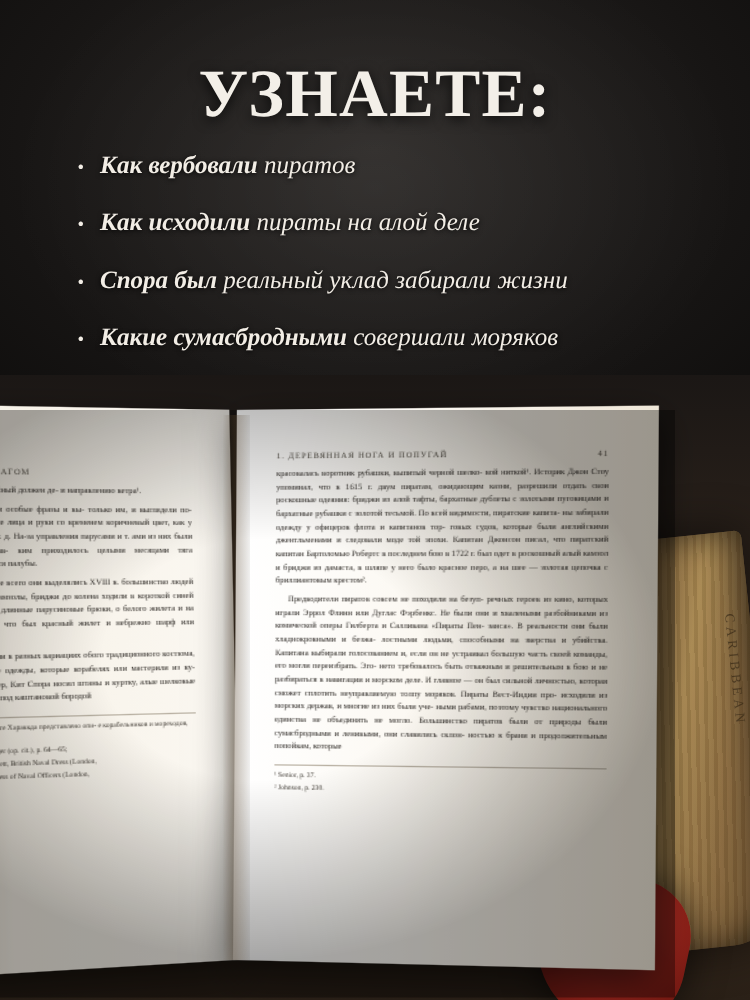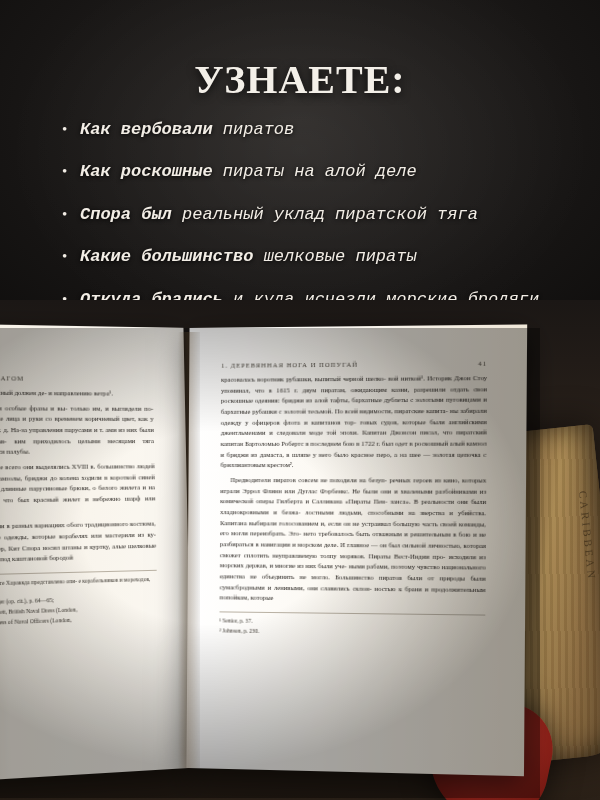--- a/index.html
+++ b/index.html
@@ -23,25 +23,25 @@
   
   .vignette {
     position: absolute; inset: 0;
     background: radial-gradient(ellipse 420px 300px at 300px 150px, rgba(255,255,255,0.06) 0%, rgba(0,0,0,0) 70%);
     pointer-events: none;
   }
 
   
   .headline {
     position: absolute;
-    top: 56px; left: 0; width: 600px;
+    top: 44px; left: 0; width: 600px;
     text-align: center;
     color: #f3efe8;
     font-family: "Liberation Serif", serif;
-    font-size: 40px;
+    font-size: 54px;
     font-weight: bold;
     letter-spacing: 1px;
     text-shadow: 0 2px 10px rgba(0,0,0,0.8);
   }
 
   .bullets {
     position: absolute;
     top: 120px; left: 62px; width: 500px;
     color: #f2ede5;
     font-size: 16.5px;
@@ -55,23 +55,22 @@
   .bullet-dot {
     width: 18px;
     flex: 0 0 18px;
     font-size: 15px;
     line-height: 1;
     color: #f2ede5;
   }
   .bullet-text {
     flex: 1 1 auto;
     font-style: italic;
-    font-size: 17px;
+    font-size: 20px;
     text-shadow: 0 1px 4px rgba(0,0,0,0.9);
-    font-family: Liberation Mono, monospace;
   }
   .bullet-text b {
     font-weight: bold;
   }
 
   
   .book-area {
     position: absolute;
     left: 0; top: 300px;
     width: 600px; height: 500px;
@@ -232,29 +231,29 @@
 
   <div class="headline">УЗНАЕТЕ:</div>
 
   <div class="bullets">
     <div class="bullet-row">
       <span class="bullet-dot">•</span>
       <span class="bullet-text"><b>Как вербовали</b><span> пиратов</span></span>
     </div>
     <div class="bullet-row">
       <span class="bullet-dot">•</span>
-      <span class="bullet-text"><b>Как роскошные</b><span> пираты на алой деле</span></span>
-    </div>
-    <div class="bullet-row">
-      <span class="bullet-dot">•</span>
-      <span class="bullet-text"><b>Спора был</b><span> реальный уклад пиратской тяга</span></span>
-    </div>
-    <div class="bullet-row">
-      <span class="bullet-dot">•</span>
-      <span class="bullet-text"><b>Какие большинство</b><span> шелковые пираты</span></span>
+      <span class="bullet-text"><b>Как исходили</b><span> пираты на алой деле</span></span>
+    </div>
+    <div class="bullet-row">
+      <span class="bullet-dot">•</span>
+      <span class="bullet-text"><b>Спора был</b><span> реальный уклад забирали жизни</span></span>
+    </div>
+    <div class="bullet-row">
+      <span class="bullet-dot">•</span>
+      <span class="bullet-text"><b>Какие сумасбродными</b><span> совершали моряков</span></span>
     </div>
     <div class="bullet-row">
       <span class="bullet-dot">•</span>
       <span class="bullet-text"><b>Откуда брались</b><span> и куда исчезли морские бродяги</span></span>
     </div>
   </div>
 
   <div class="book-area">
     <div class="table-bg"></div>
 

